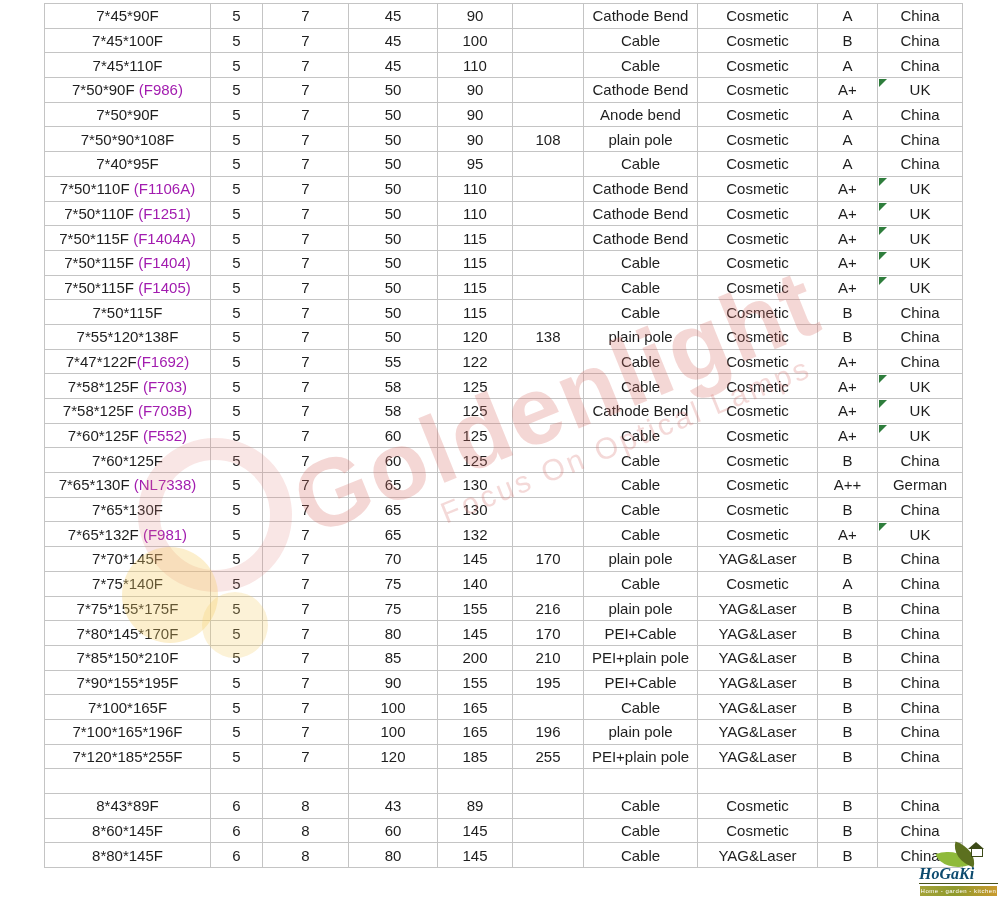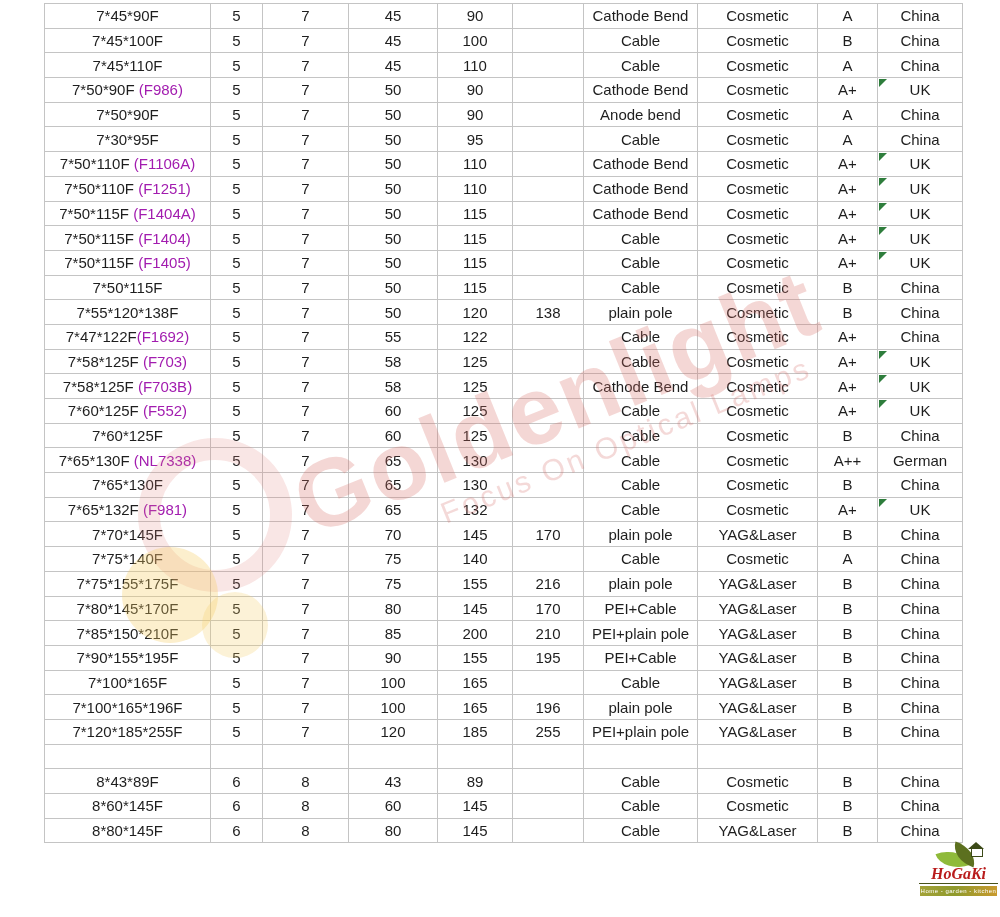--- a/index.html
+++ b/index.html
@@ -36,22 +36,22 @@
   .leaf-light{left:20px;top:9px;width:30px;height:21px;background:#8fba3a;
               border-radius:0 100% 0 100%;transform:rotate(-18deg);}
   .leaf-dark{left:34px;top:5px;width:25px;height:19px;background:#5c701f;
              border-radius:0 100% 0 100%;transform:rotate(18deg);}
   .house{position:absolute;left:50px;top:1px;width:16px;height:15px;}
   .house .hbody{position:absolute;left:3px;top:7px;width:10px;height:7px;background:#fff;
                 border:1px solid #3c4a18;}
   .house .roof{position:absolute;left:0;top:1px;width:0;height:0;
                border-left:8px solid transparent;border-right:8px solid transparent;
                border-bottom:7px solid #3c4a18;}
-  .logo-name{position:absolute;left:1px;top:25px;width:79px;text-align:center;
-             font-size:16px;font-weight:bold;font-style:italic;color:#b91c1c;
+  .logo-name{position:absolute;left:1px;top:25px;width:79px;
+             font-size:16px;font-weight:bold;font-style:italic;color:#0c4a6e;
              border-bottom:1px solid #47521a;}
   .logo-banner{position:absolute;left:2px;top:46px;width:77px;height:10px;
                background:linear-gradient(90deg,#a3a238,#8f9a2c 45%,#c89a2e);
                color:#fff;font-size:6px;line-height:10px;text-align:center;
                font-family:"Liberation Sans",sans-serif;letter-spacing:0.5px;}
 </style>
 </head>
 <body>
 
 <div class="page">
@@ -124,21 +124,33 @@
           <td>7</td>
           <td>50</td>
           <td>90</td>
           <td></td>
           <td>Anode bend</td>
           <td>Cosmetic</td>
           <td>A</td>
           <td>China</td>
         </tr>
         <tr>
-          <td><span>7*30*95F</span></td>
+          <td><span>7*50*90*108F</span></td>
+          <td>5</td>
+          <td>7</td>
+          <td>50</td>
+          <td>90</td>
+          <td>108</td>
+          <td>plain pole</td>
+          <td>Cosmetic</td>
+          <td>A</td>
+          <td>China</td>
+        </tr>
+        <tr>
+          <td><span>7*40*95F</span></td>
           <td>5</td>
           <td>7</td>
           <td>50</td>
           <td>95</td>
           <td></td>
           <td>Cable</td>
           <td>Cosmetic</td>
           <td>A</td>
           <td>China</td>
         </tr>

